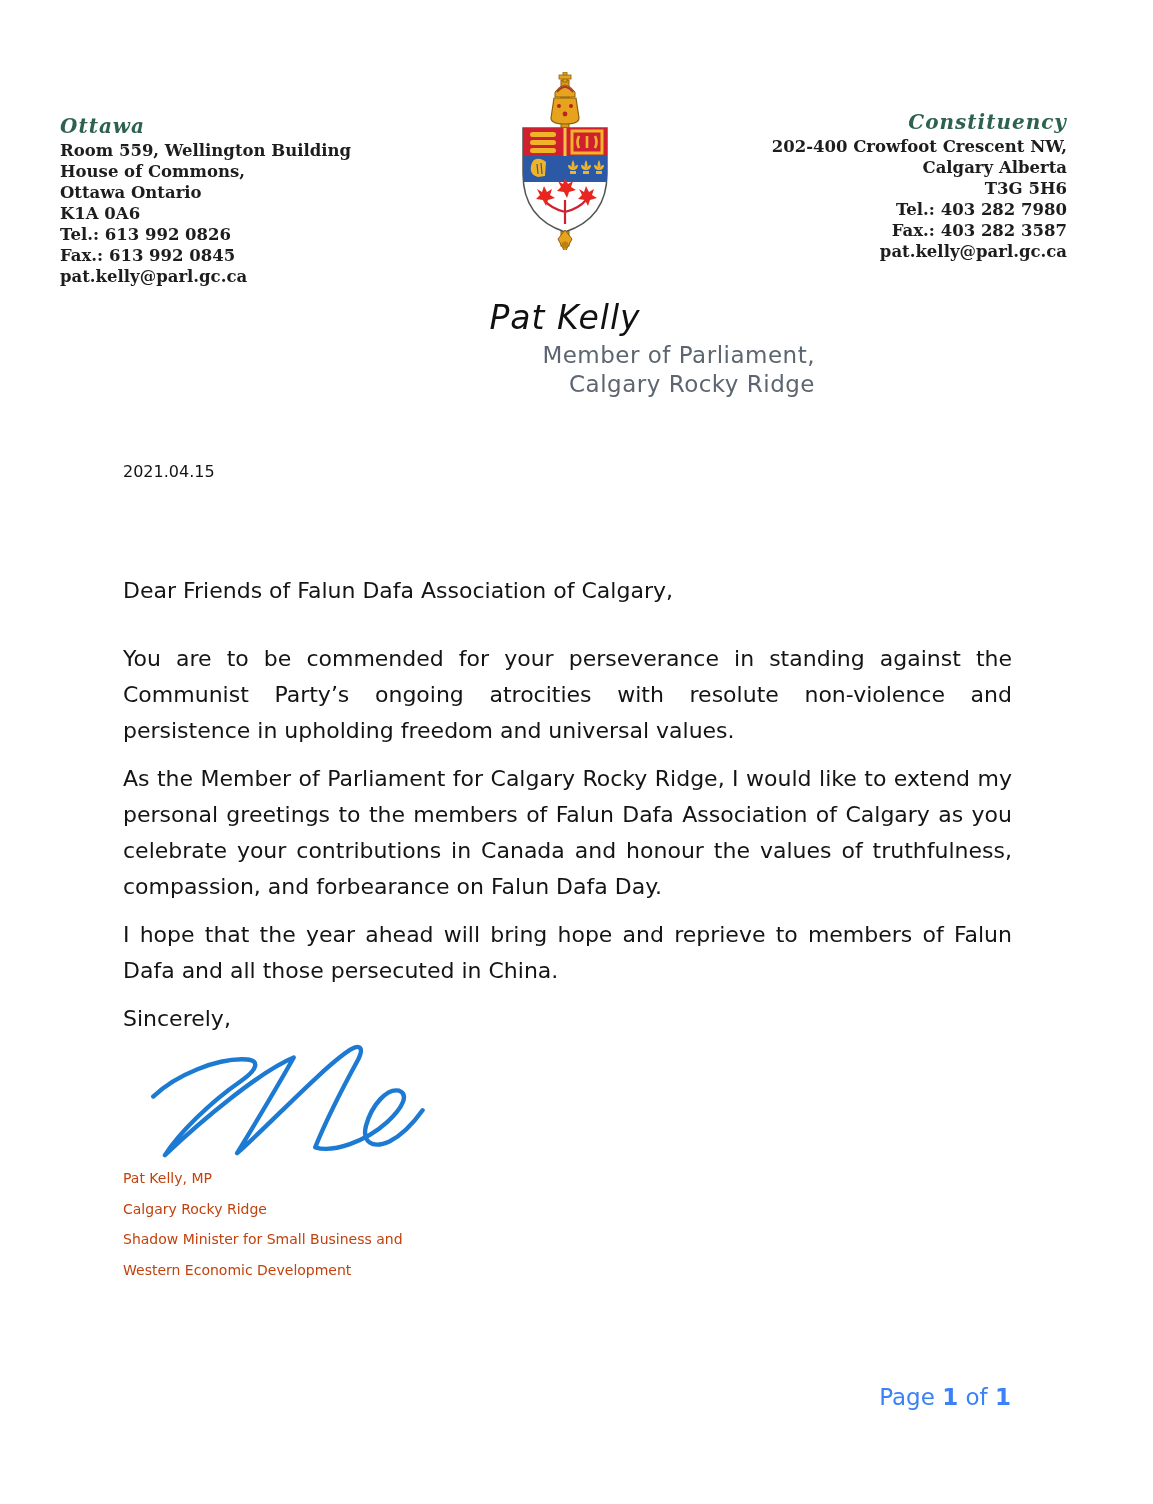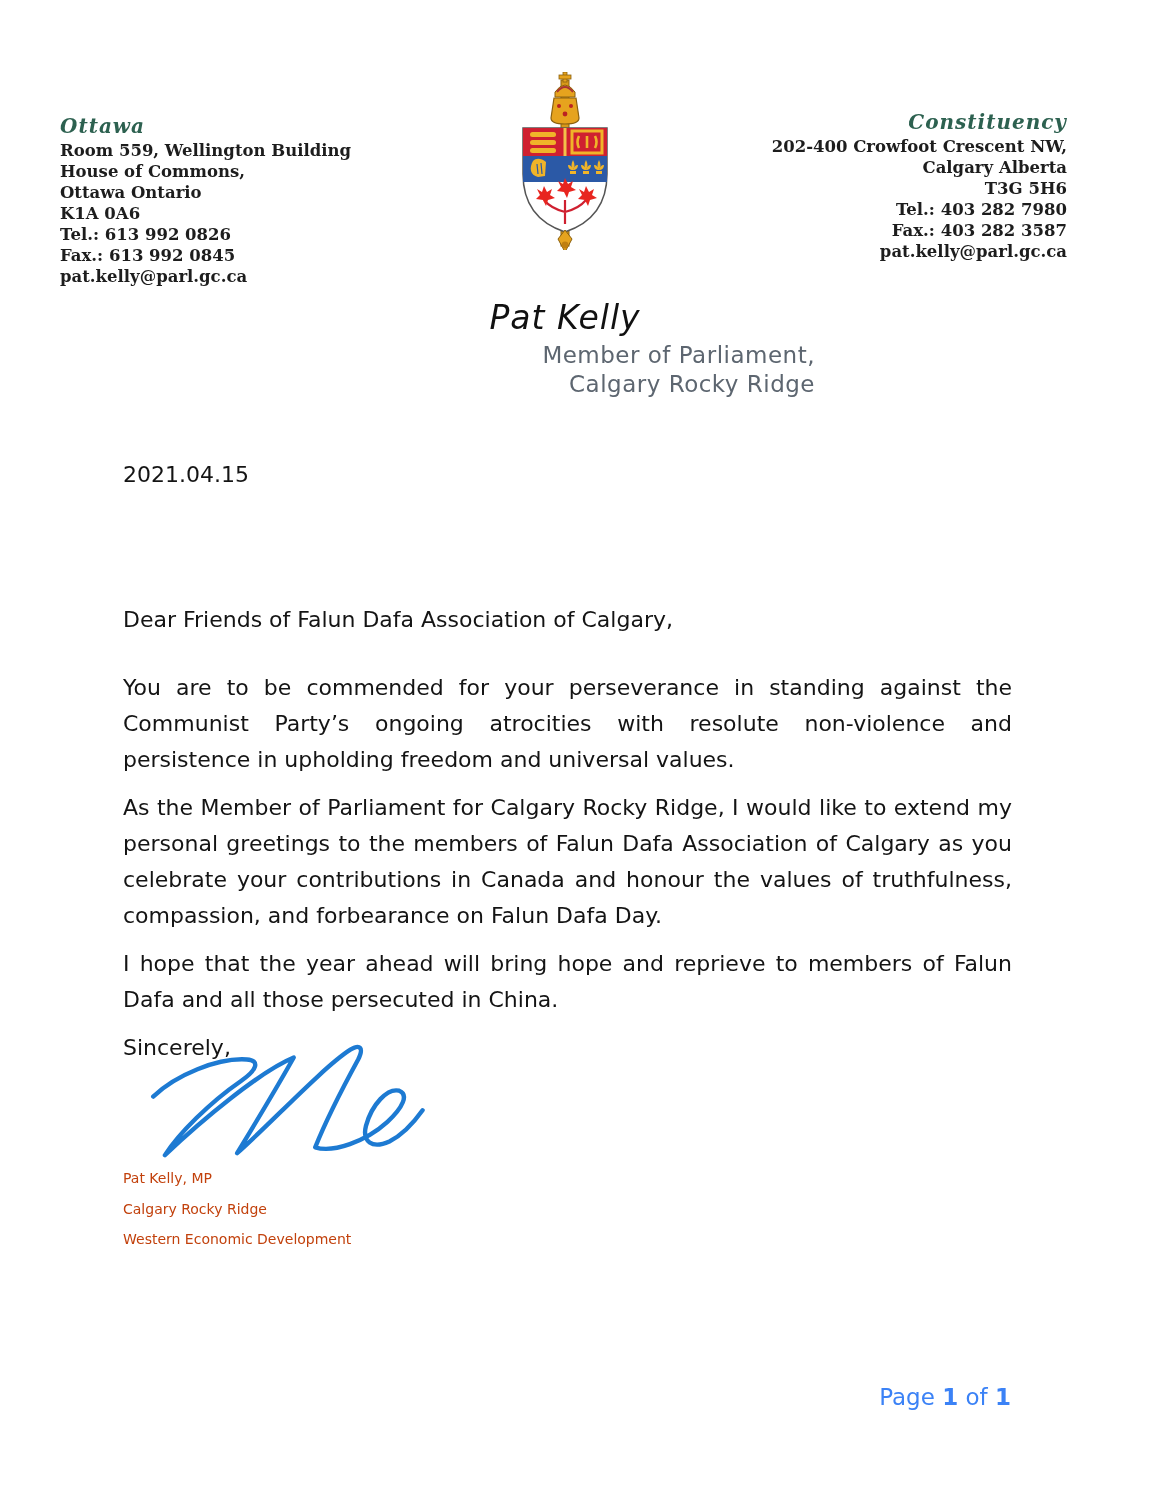--- a/index.html
+++ b/index.html
@@ -49,24 +49,24 @@
   }
   .mp-sub {
     position:absolute; left:315px; top:341px; width:500px;
     text-align:right;
     font-size:23px; line-height:29px; color:#5d6670;
     letter-spacing:0.5px;
   }
 
   
   .letter-body {
-    position:absolute; left:123px; top:602px; width:889px;
+    position:absolute; left:123px; top:573px; width:889px;
     font-size:22px; line-height:36px; color:#141414;
   }
-  .letter-date { position:absolute; left:123px; top:462px; font-size:22px; color:#141414; }
+  .letter-date { position:absolute; left:123px; top:462px; font-size:16px; color:#141414; }
   .letter-body .salutation { margin-bottom:32px; }
   .letter-body p.para { text-align:justify; margin-bottom:12px; }
   .letter-body .closing { margin-top:12px; }
 
   .signature-wrap { position:absolute; left:138px; top:1038px; width:290px; height:122px; }
 
   .sig-block {
     position:absolute; left:123px; top:1163px;
     font-size:14px; line-height:30.5px; color:#c2410c;
   }
@@ -179,20 +179,21 @@
                C132,88 186,30 214,12 C224,6 228,10 222,22
                C204,55 186,92 178,112 C196,118 230,106 252,86
                C268,71 274,58 264,54 C252,51 236,68 230,90
                C226,106 236,114 254,106 C266,100 278,88 288,74" fill="none" stroke="#1d7ad2" stroke-width="4.5" stroke-linecap="round" stroke-linejoin="round"></path>
     </svg>
   </div>
 
   <div class="sig-block">
     <div>Pat Kelly, MP</div>
     <div>Calgary Rocky Ridge</div>
+    <div>Shadow Minister for Small Business and</div>
     <div>Western Economic Development</div>
   </div>
 
   <div class="footer">
     <span>Page</span>
     <span class="b">1</span>
     <span>of</span>
     <span class="b">1</span>
   </div>
 

